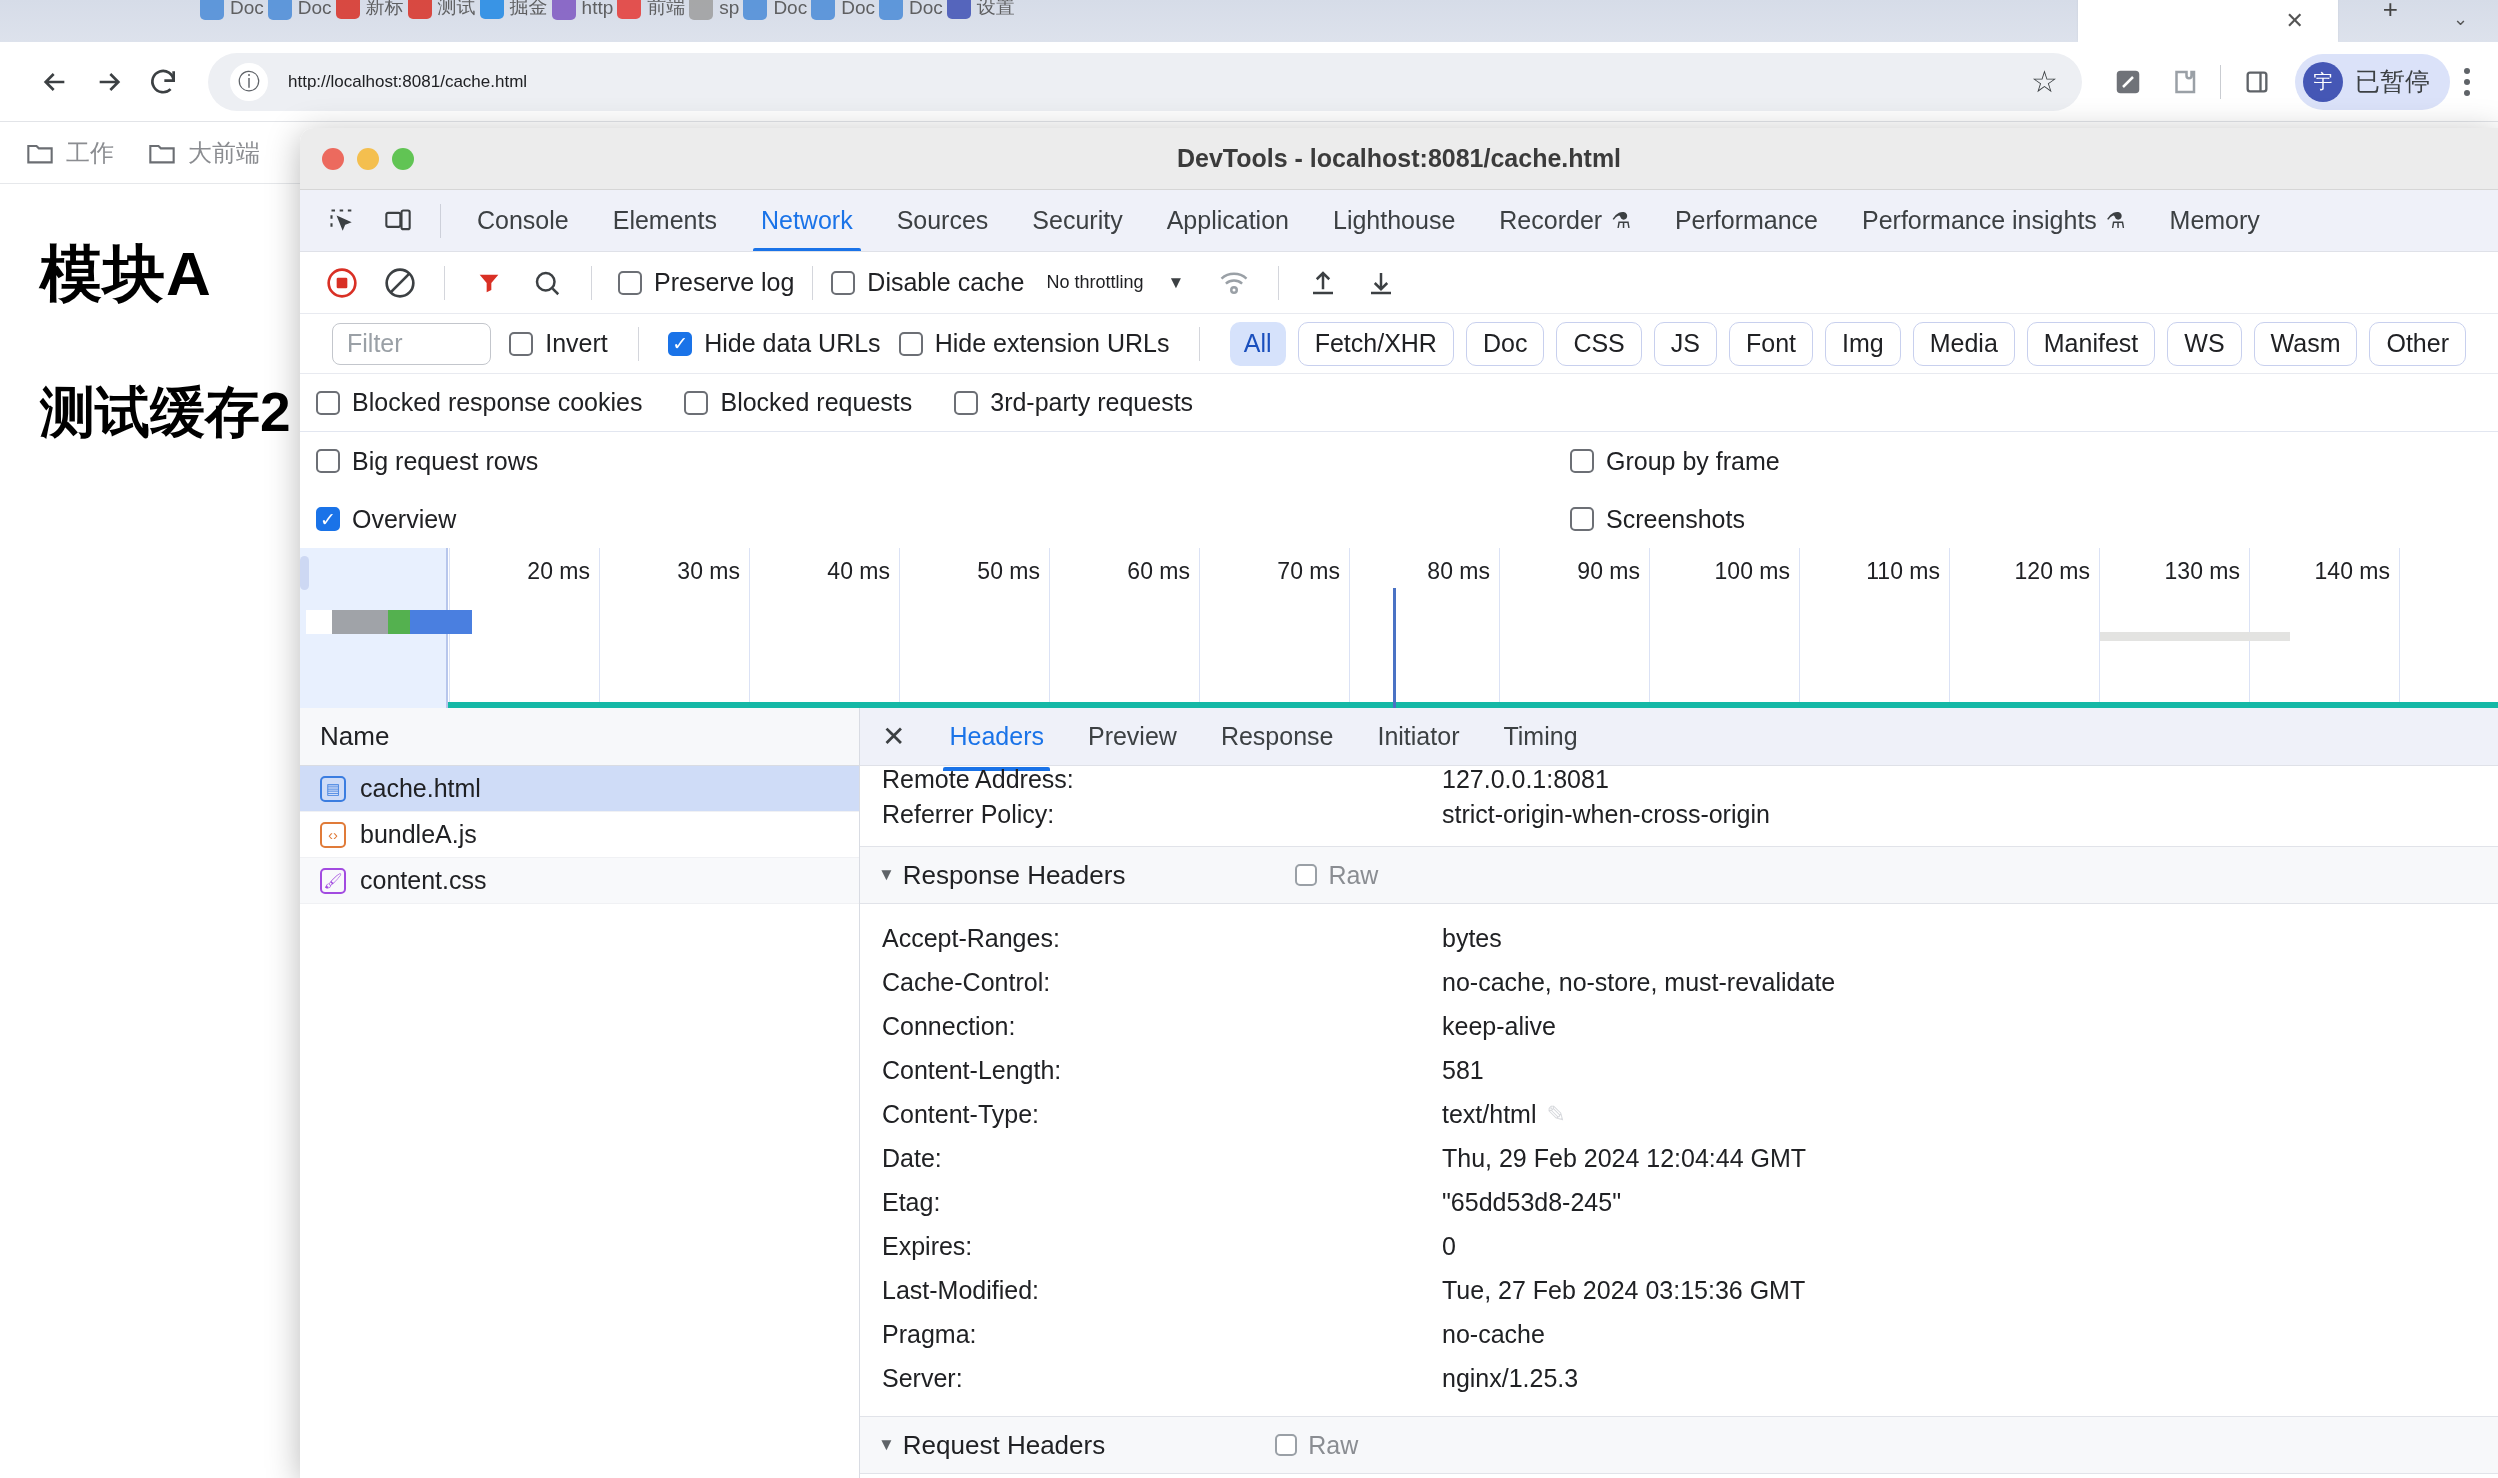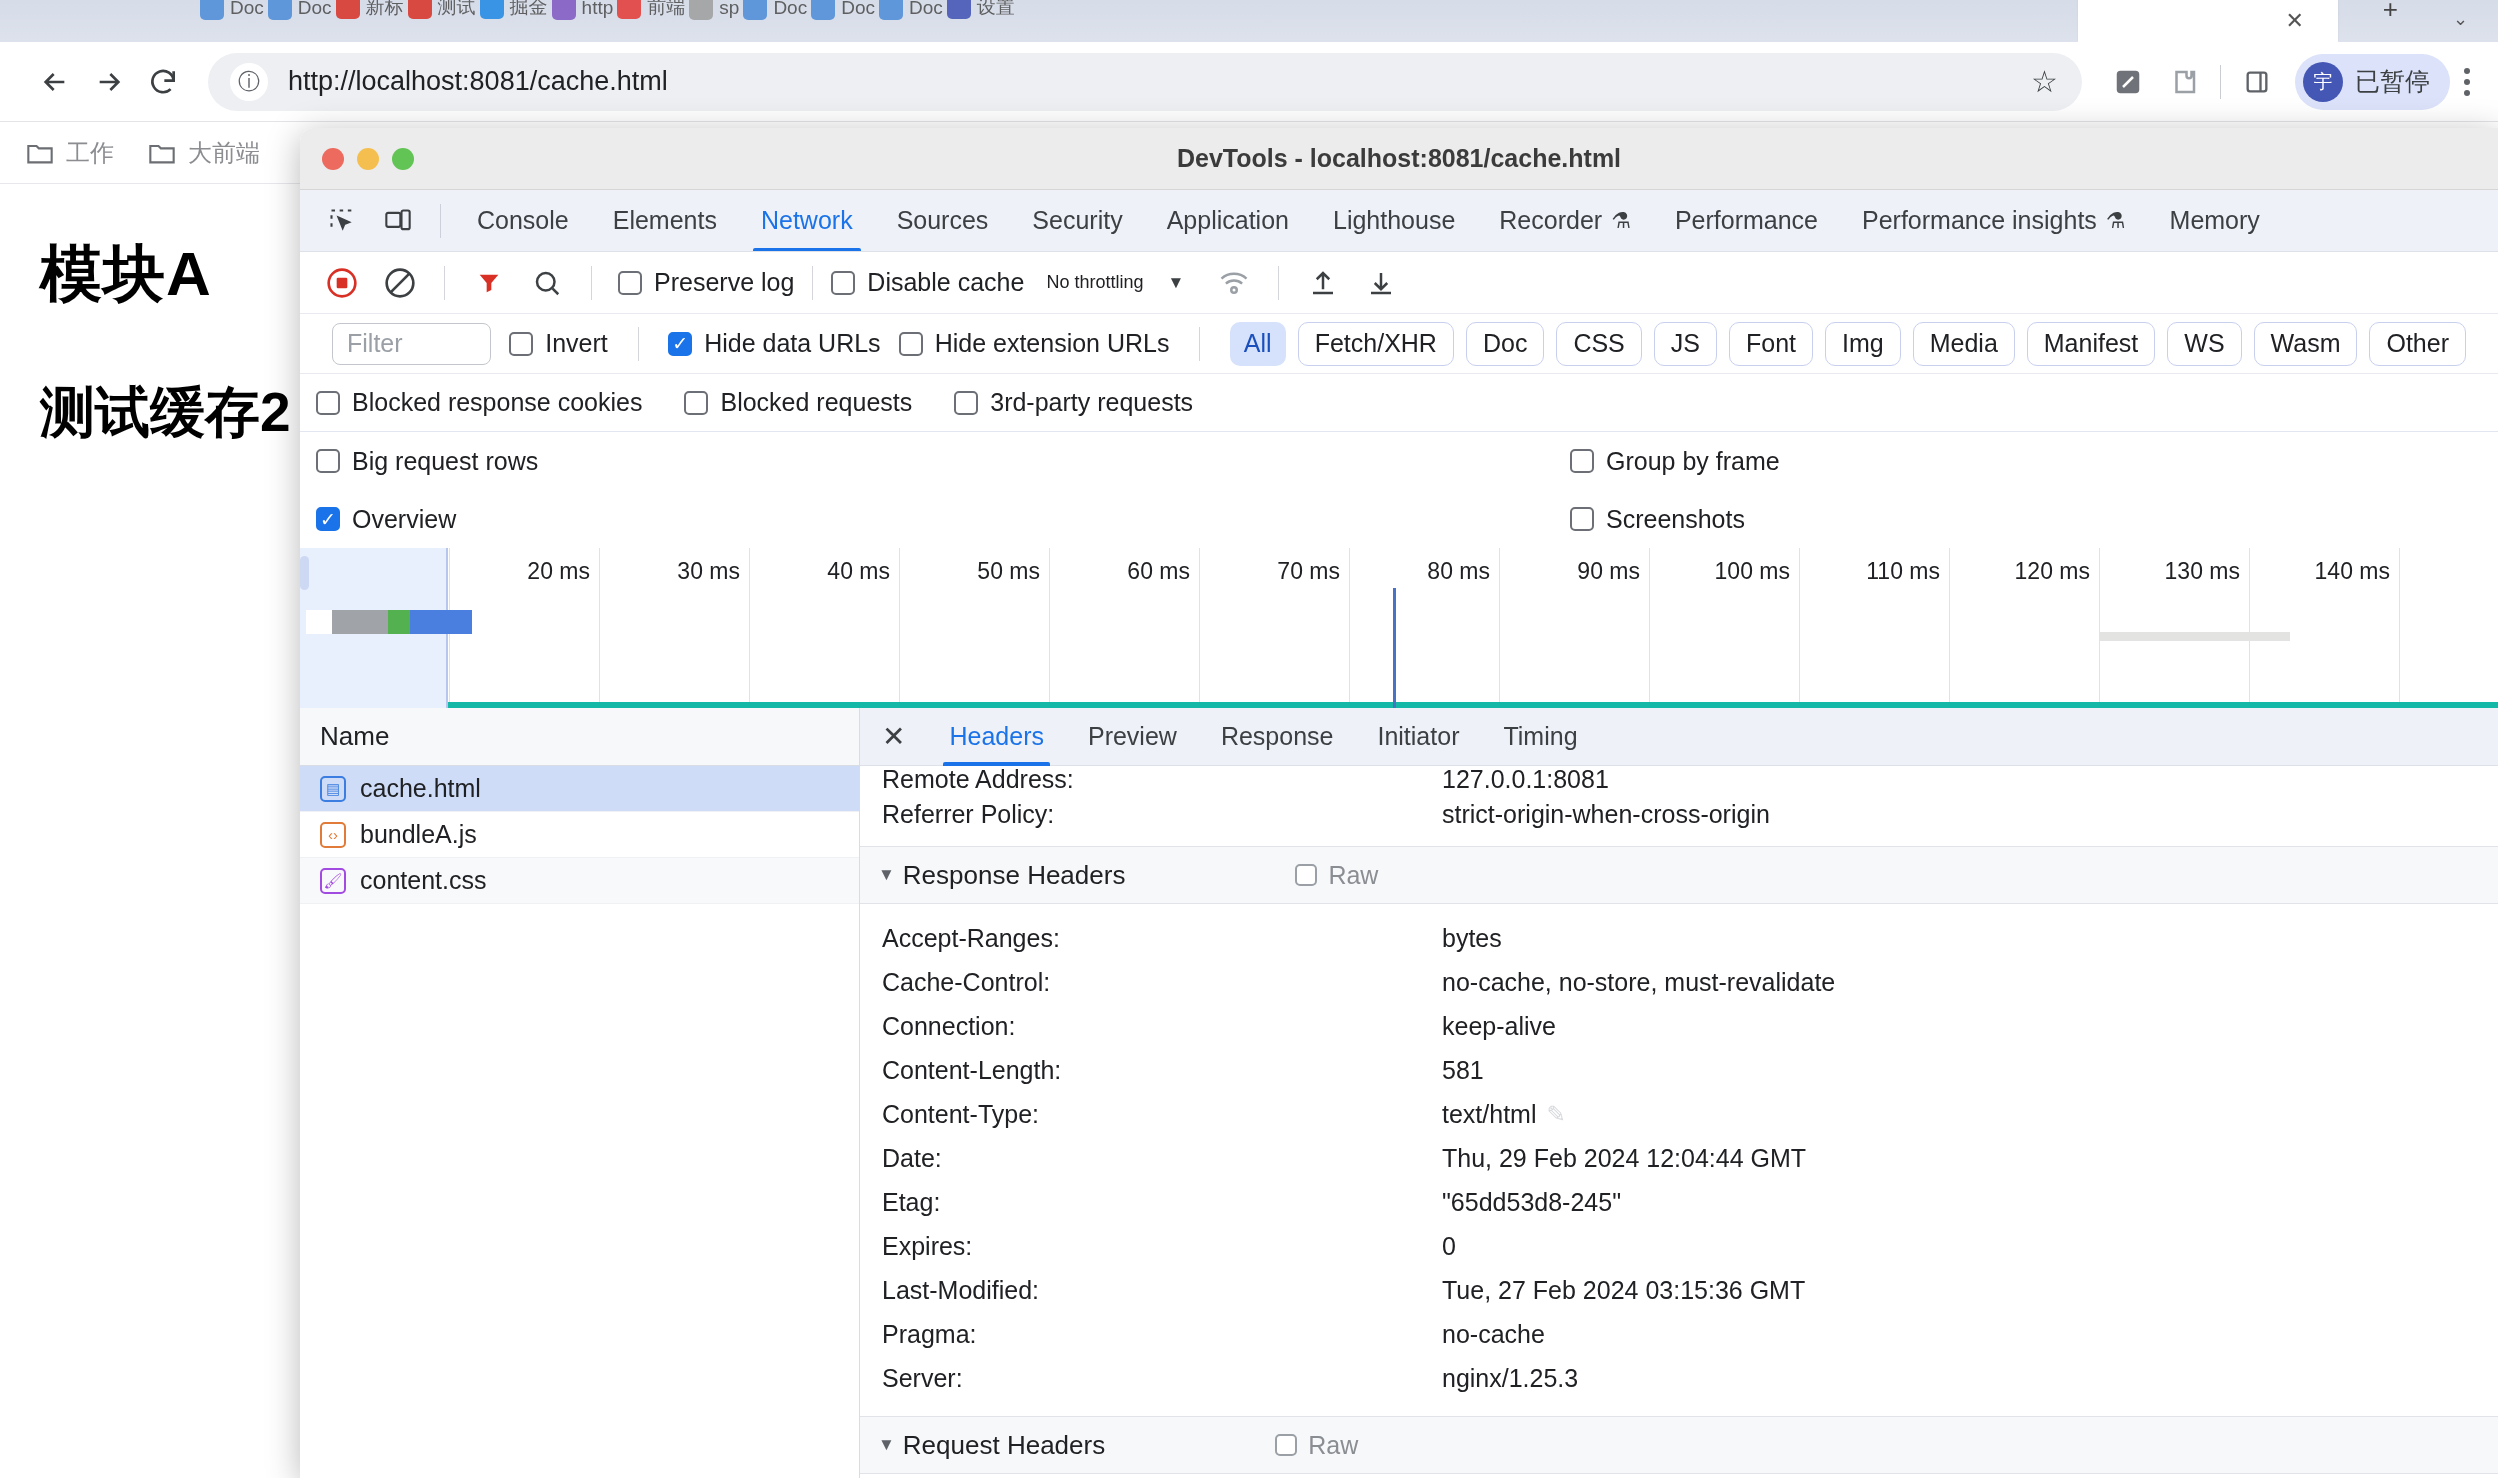--- a/index.html
+++ b/index.html
@@ -49,21 +49,21 @@
   .nav-btn svg { width:32px; height:32px; }
   .omnibox {
     flex:1; height:58px; margin:0 18px; background:#edeff3; border-radius:30px;
     display:flex; align-items:center; padding:0 22px; position:relative;
   }
   .omnibox .info-ico {
     width:38px; height:38px; border-radius:50%; background:#fff;
     display:flex; align-items:center; justify-content:center;
     color:#5f6368; font-size:22px; flex:0 0 auto; border:2px solid #fff;
   }
-  .omnibox .url { margin-left:20px; font-size:27px; color:#202124; }
+  .omnibox .url { margin-left:20px; font-size:17px; color:#202124; }
   .omnibox .star { position:absolute; right:24px; font-size:30px; color:#3c4043; }
 
   .tb-icon { width:56px; height:56px; display:flex; align-items:center;
              justify-content:center; color:#5f6368; flex:0 0 auto; }
   .tb-sep { width:1px; height:34px; background:#c9ccd1; margin:0 8px; }
   .profile-pill {
     display:flex; align-items:center; gap:12px; height:56px;
     background:#dbe2f9; border-radius:30px; padding:0 20px 0 8px;
     margin-left:10px; flex:0 0 auto;
   }
@@ -230,21 +230,21 @@
   .ficon.doc { border-color:#3b7de0; color:#3b7de0; }
   .ficon.js  { border-color:#e07b39; color:#e07b39; }
   .ficon.css { border-color:#a24be0; color:#a24be0; }
 
   .detail { flex:1; background:#fff; position:relative; overflow:hidden; }
   .detail-tabs {
     height:58px; background:#eff1f9; display:flex; align-items:center;
     gap:0; padding-left:22px; border-bottom:1px solid #dfe1e8;
   }
   .d-close { font-size:28px; color:#3c4043; padding:0 22px 0 0; }
-  .d-tab { font-size:25px; color:#3c4043; padding:0 22px; height:58px;
+  .d-tab { font-size:25px; color:#3c4043; padding:0 22px; height:68px;
            display:flex; align-items:center; position:relative; }
   .d-tab.active { color:#1a73e8; }
   .d-tab.active::after {
     content:""; position:absolute; left:16px; right:16px; bottom:0; height:4px;
     background:#1a73e8; border-radius:2px 2px 0 0;
   }
   .hdr-scroll { position:absolute; top:58px; left:0; right:0; bottom:0;
                 overflow:hidden; }
   .hdr-line { display:flex; height:44px; align-items:center; padding-left:22px;
               font-size:25px; color:#202124; }

